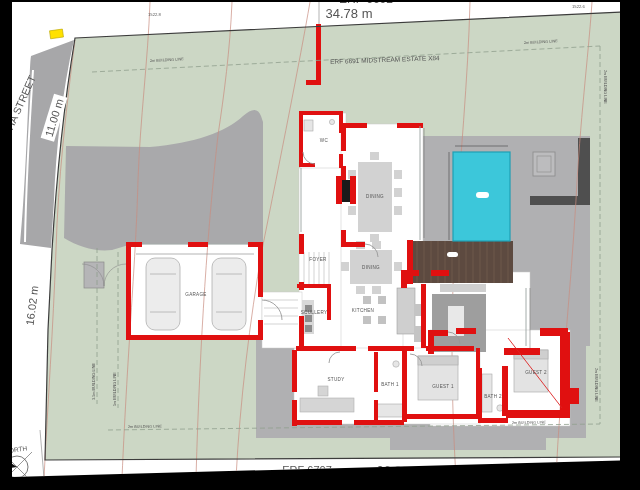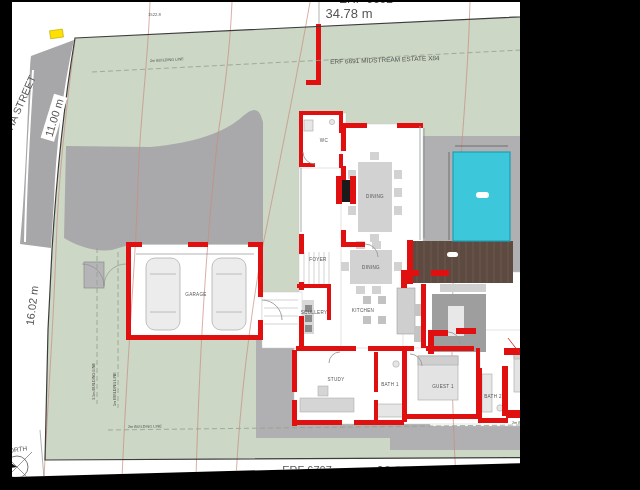--- a/index.html
+++ b/index.html
@@ -1,16 +1,16 @@
 <!DOCTYPE html>
 <html><head>
 <meta charset="utf-8">
 <style>
   html,body{margin:0;padding:0;background:#000;}
-  #stage{position:relative;width:520px;height:490px;background:#000;overflow:hidden;
+  #stage{position:relative;width:620px;height:490px;background:#000;overflow:hidden;
          font-family:"Liberation Sans", sans-serif;}
   svg{position:absolute;left:0;top:0;}
   text{fill:#555;}
 </style>
 </head>
 <body>
 
 <div id="stage">
 <svg width="640" height="490" viewBox="0 0 640 490">
 

